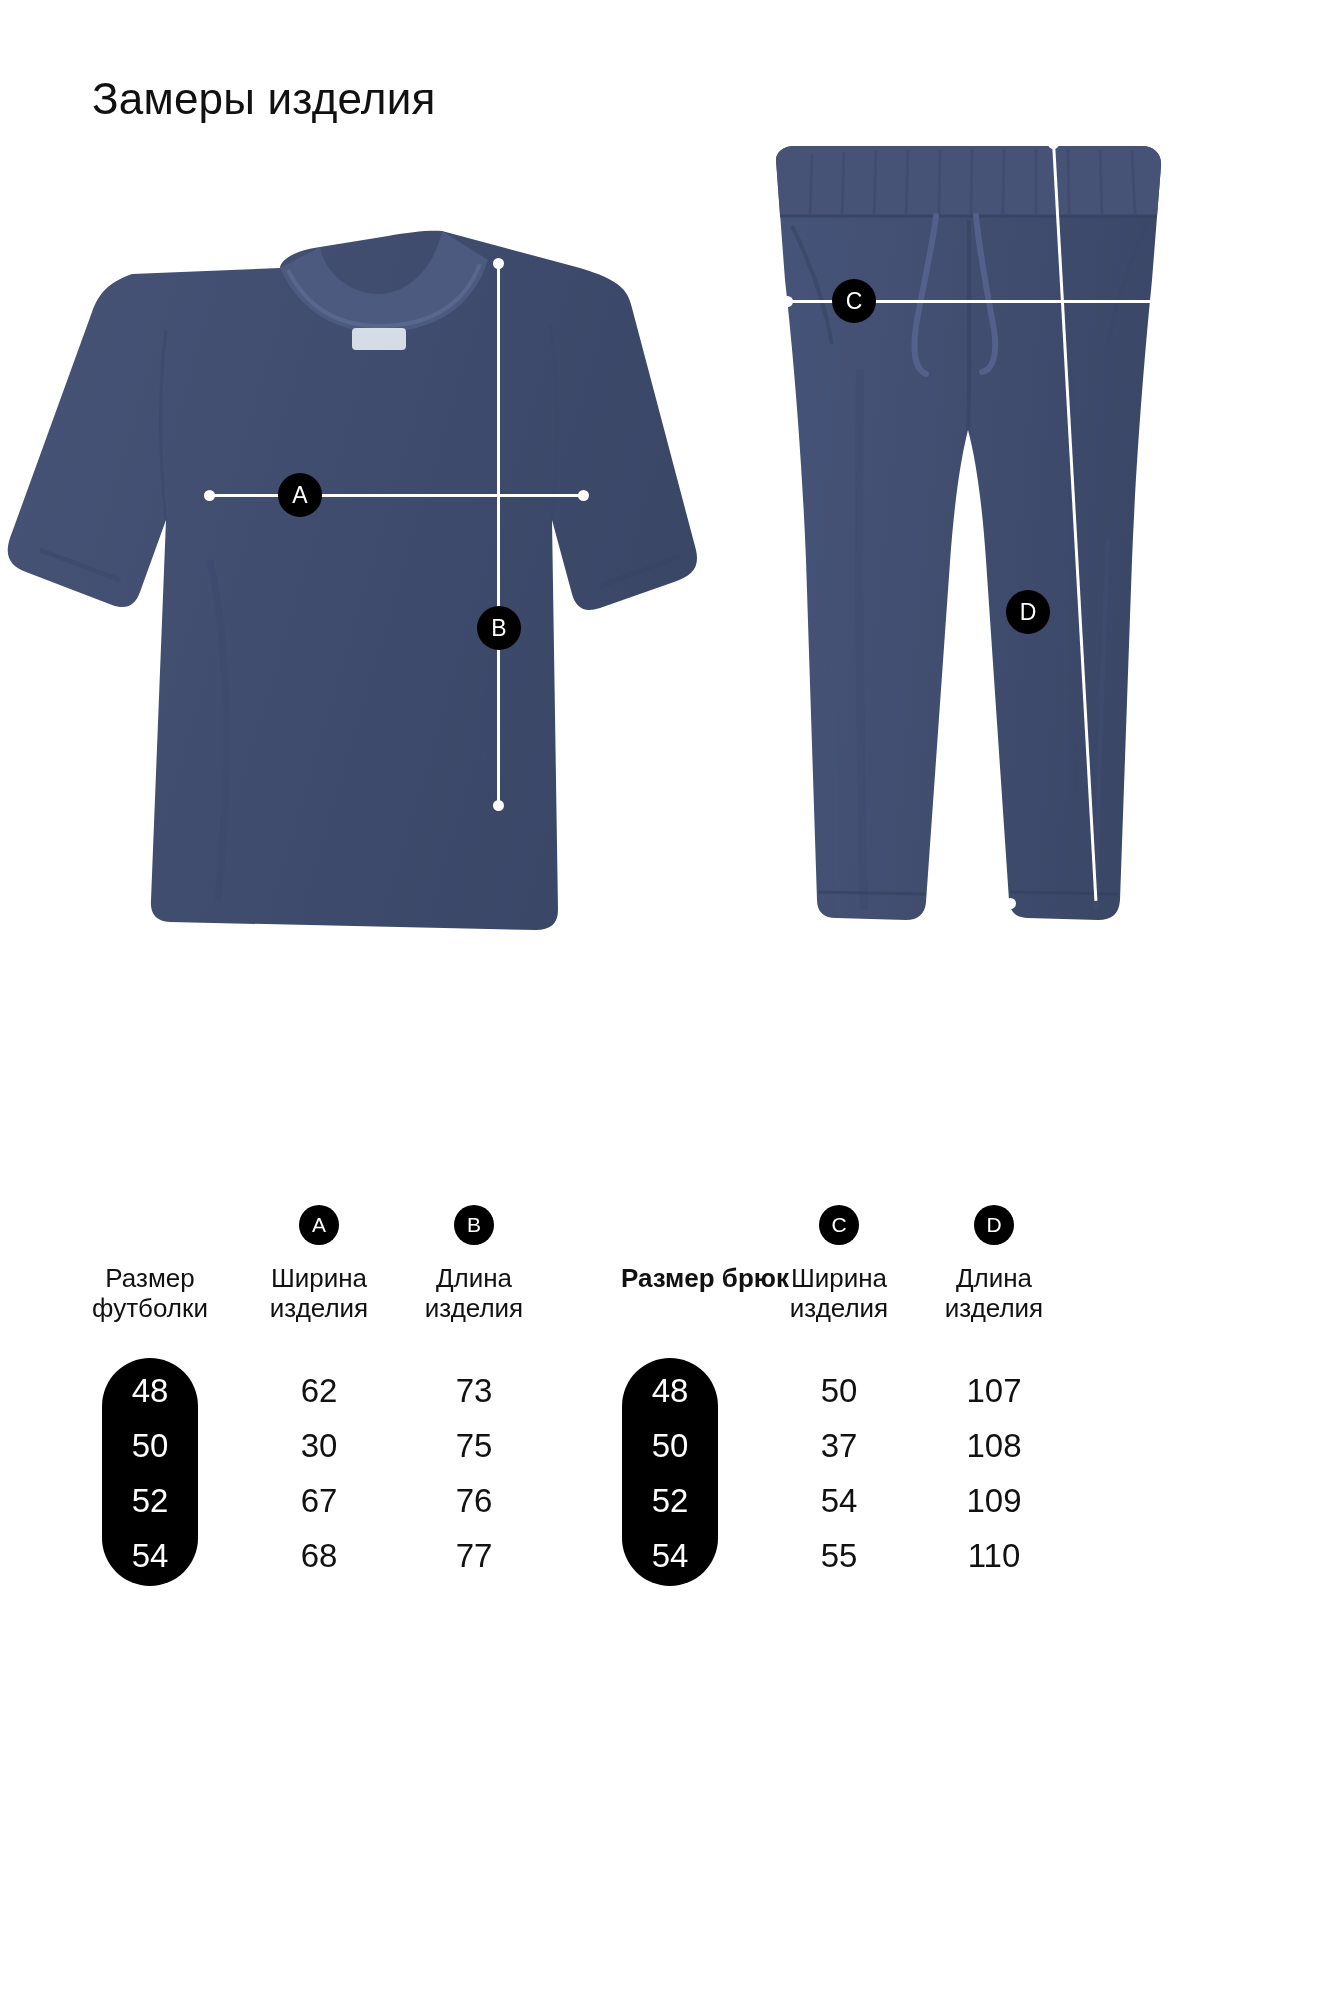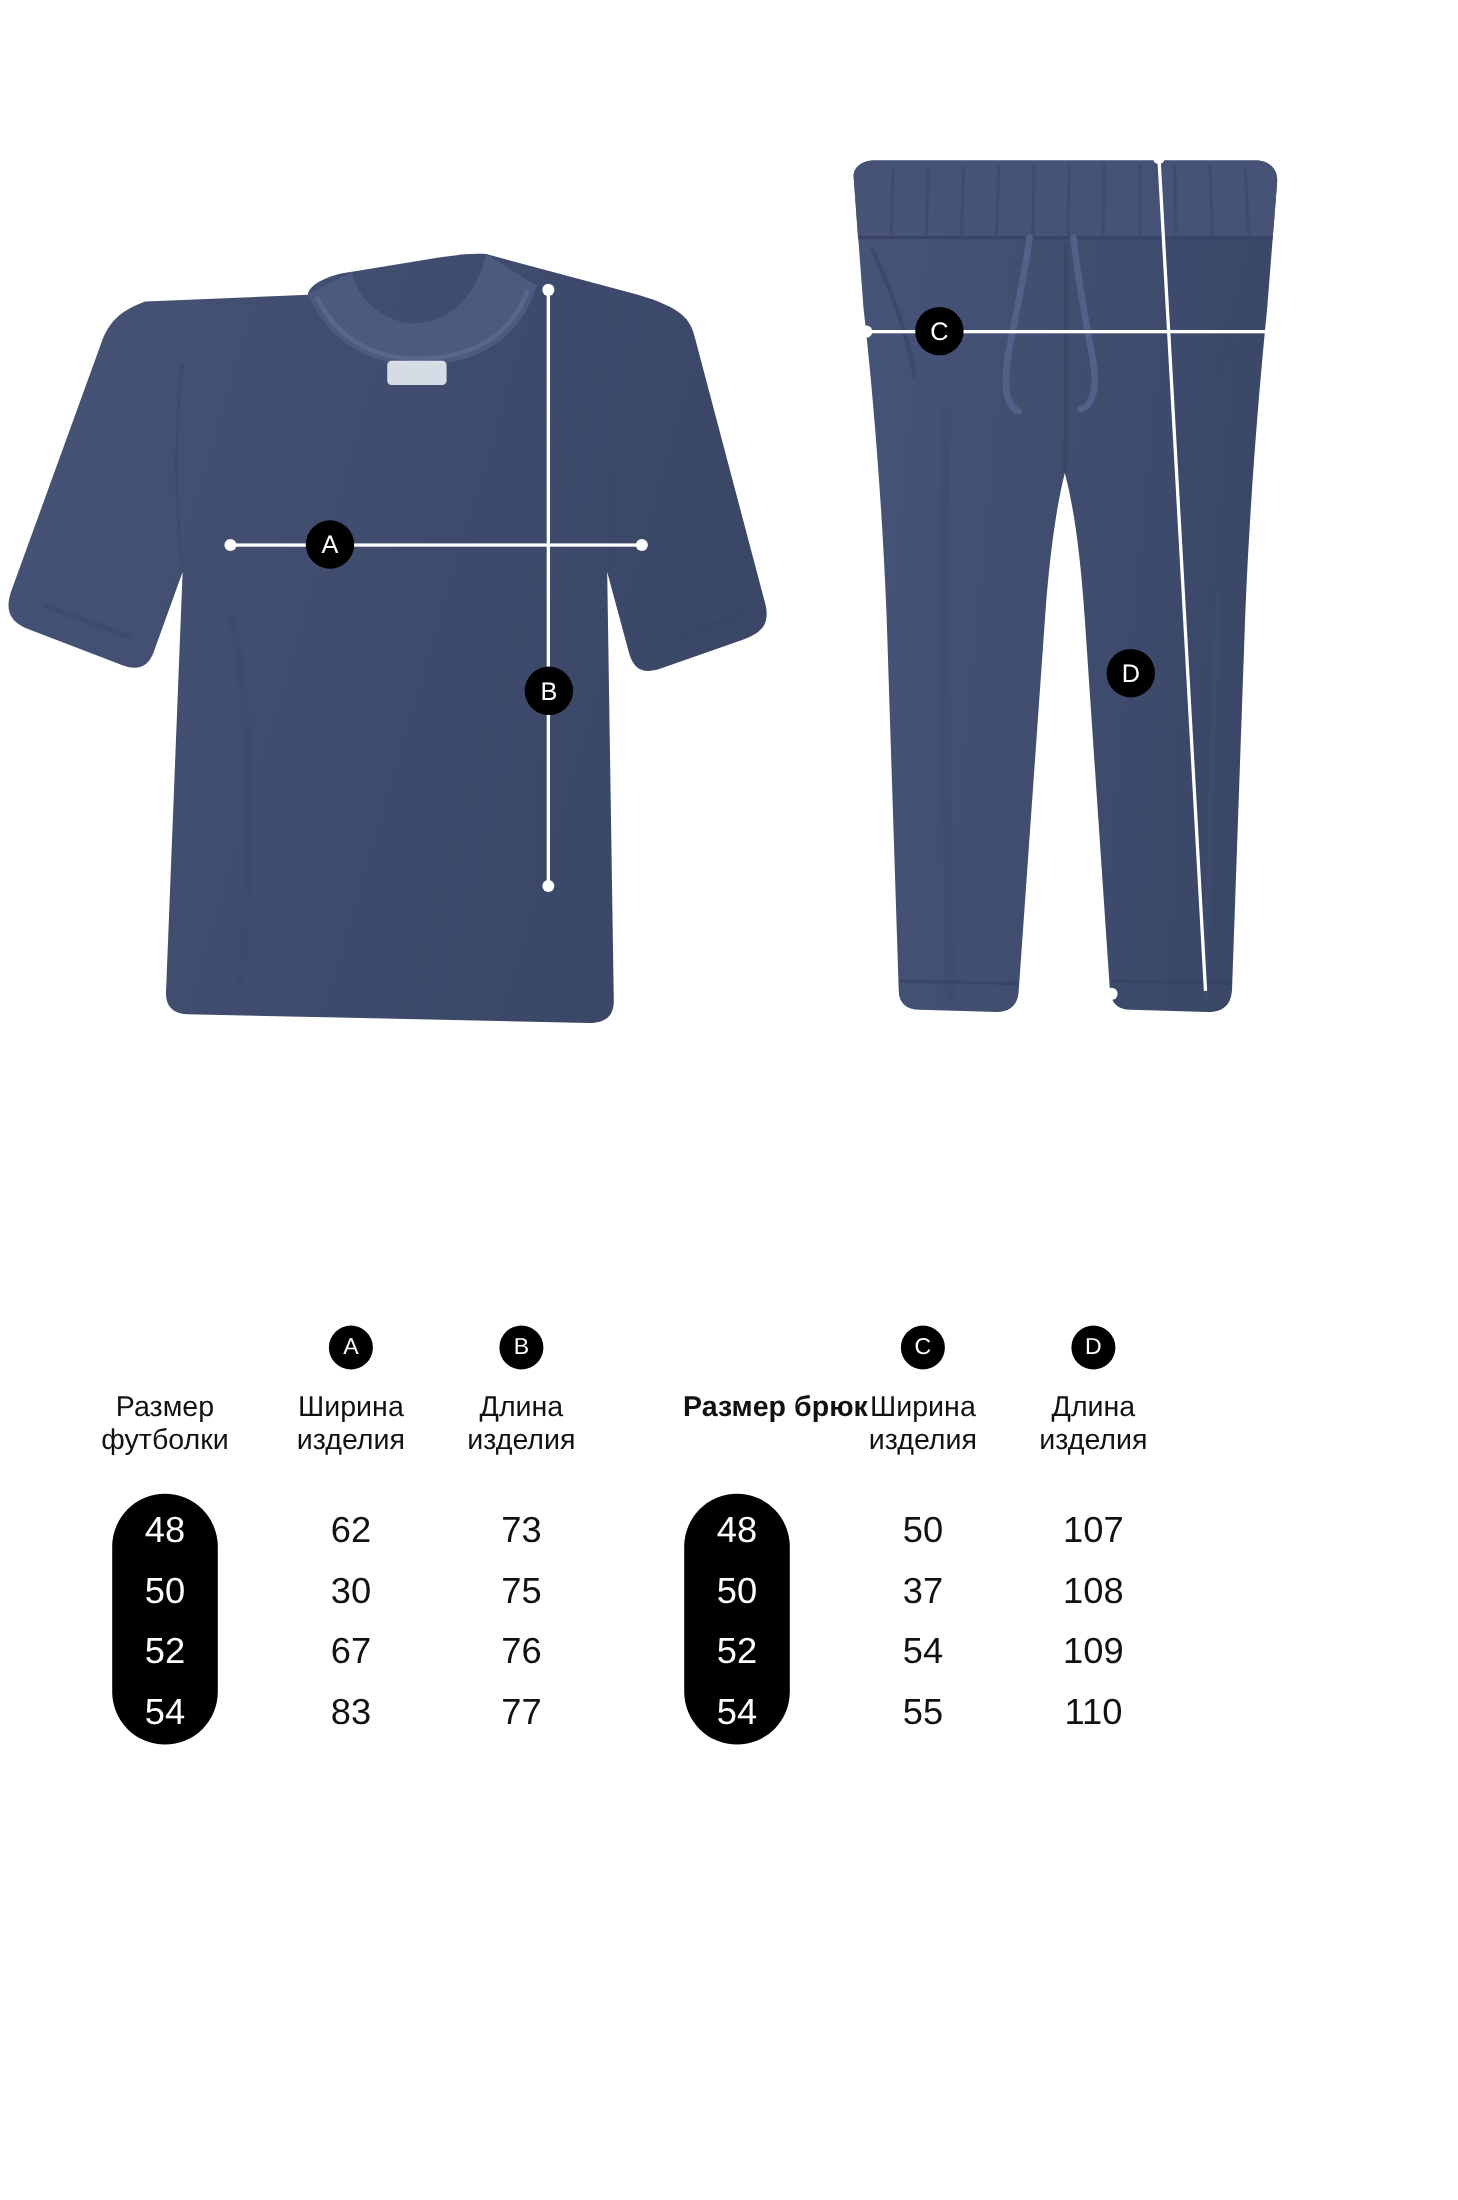--- a/index.html
+++ b/index.html
@@ -130,20 +130,21 @@
     top: 1712px;
     font-size: 27px;
     color: #111111;
   }
 </style>
 </head>
 <body>
 
 <div class="page">
 
+  <div class="title">Замеры изделия</div>
 
   <div class="illus">
 
     <svg width="780" height="820" viewBox="0 0 780 820" style="position:absolute;left:-20px;top:100px;">
       <defs>
         <linearGradient id="tg" x1="0" y1="0" x2="1" y2="0.3">
           <stop offset="0%" stop-color="#465376"></stop>
           <stop offset="35%" stop-color="#424f71"></stop>
           <stop offset="70%" stop-color="#3d4a6b"></stop>
           <stop offset="100%" stop-color="#3a4767"></stop>
@@ -318,21 +319,21 @@
       <div class="cell" style="left:259px; top:222px;">30</div>
       <div class="cell" style="left:414px; top:222px;">75</div>
     </div>
     <div>
       <div class="size-val" style="left:102px; top:277px;">52</div>
       <div class="cell" style="left:259px; top:277px;">67</div>
       <div class="cell" style="left:414px; top:277px;">76</div>
     </div>
     <div>
       <div class="size-val" style="left:102px; top:332px;">54</div>
-      <div class="cell" style="left:259px; top:332px;">83</div>
+      <div class="cell" style="left:259px; top:332px;">68</div>
       <div class="cell" style="left:414px; top:332px;">77</div>
     </div>
 
     <div>
       <div class="size-val" style="left:622px; top:167px;">48</div>
       <div class="cell" style="left:779px; top:167px;">50</div>
       <div class="cell" style="left:934px; top:167px;">107</div>
     </div>
     <div>
       <div class="size-val" style="left:622px; top:222px;">50</div>

